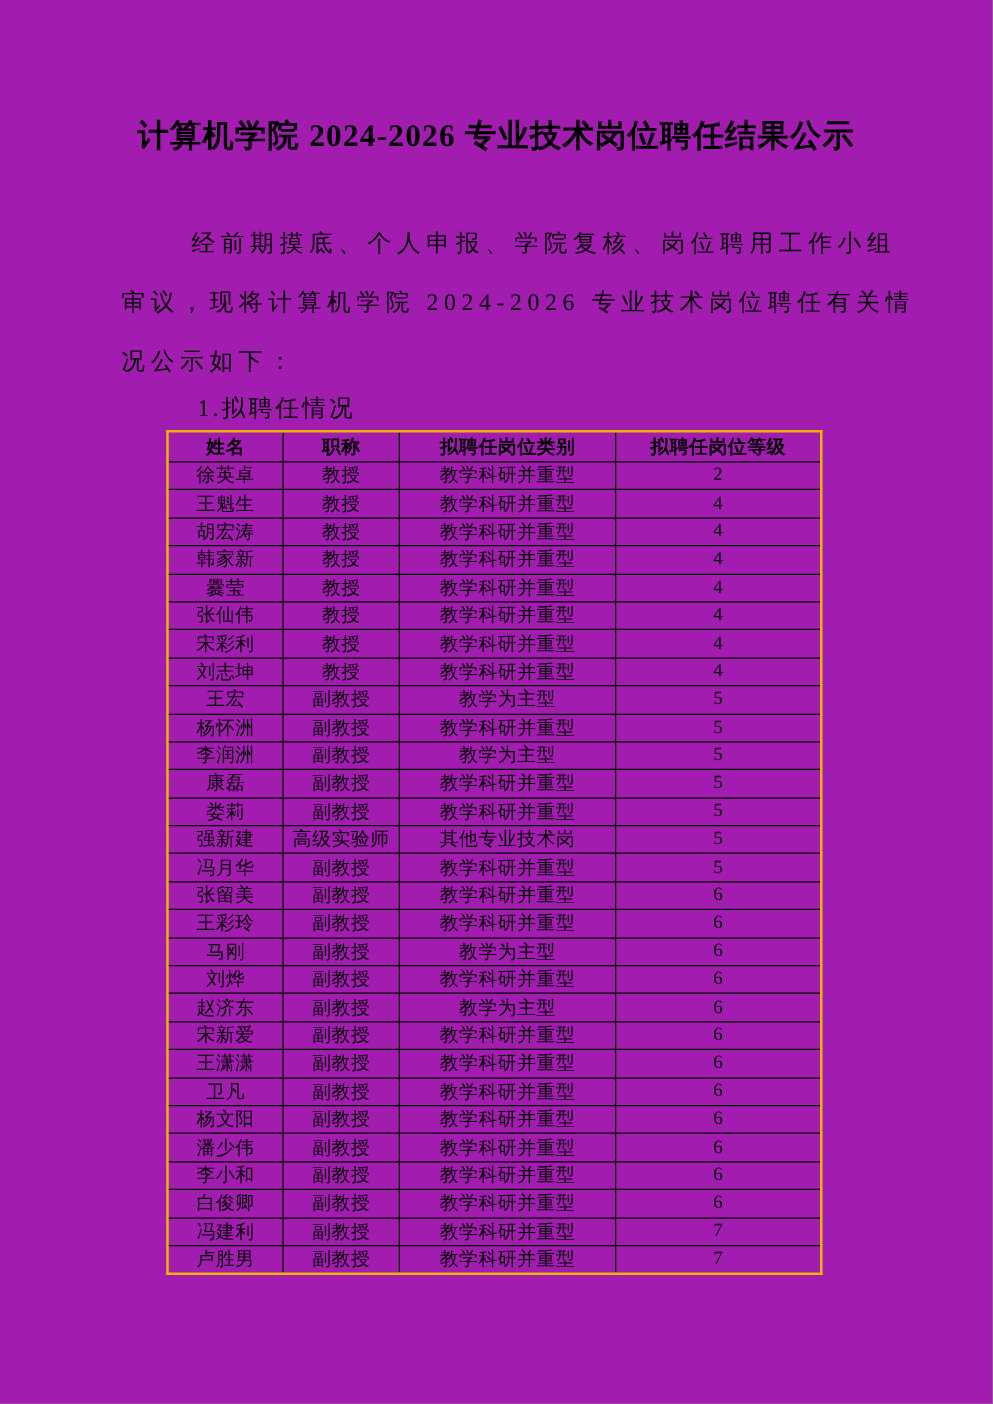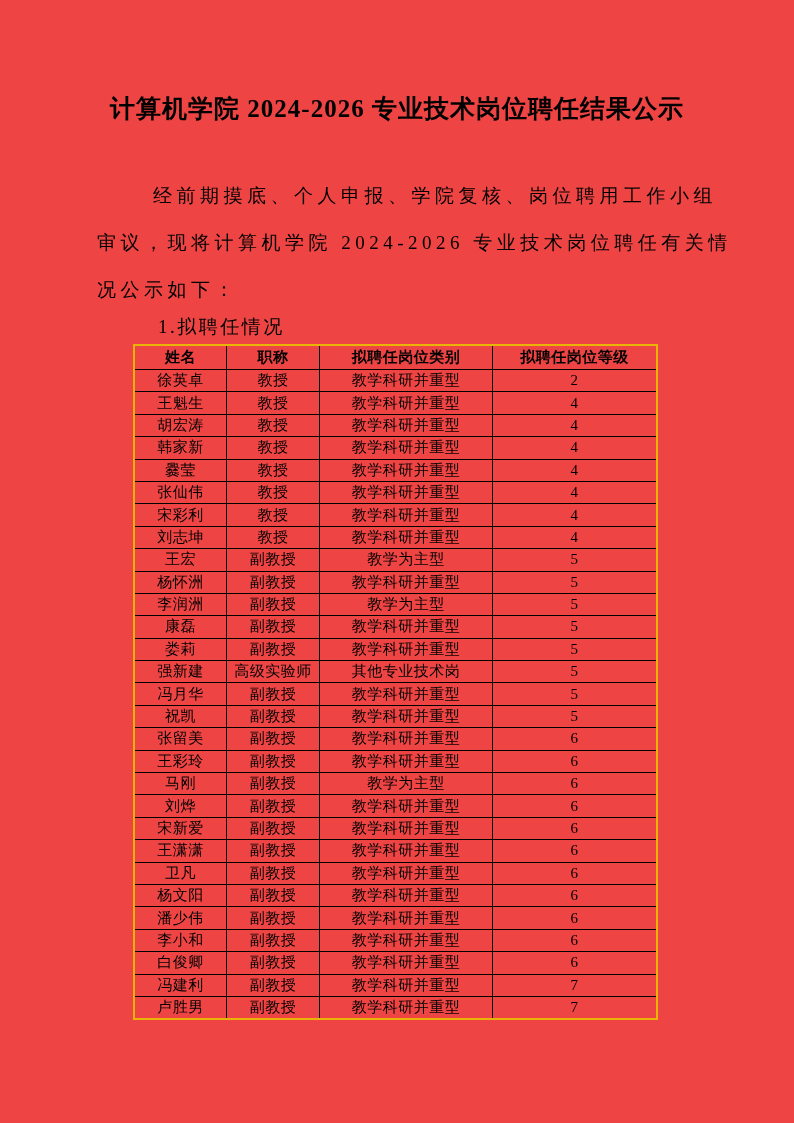--- a/index.html
+++ b/index.html
@@ -5,21 +5,21 @@
   html, body {
     margin: 0;
     padding: 0;
     background: #888;
   }
   .page {
     position: relative;
     width: 794px;
     height: 1123px;
     margin: 0 auto;
-    background: #ef4444;
+    background: #a21caf;
     color: #000000;
     font-family: "Liberation Serif", serif;
     overflow: hidden;
   }
   .doc-title {
     position: absolute;
     top: 92px;
     left: 0;
     width: 794px;
     text-align: center;
@@ -196,26 +196,20 @@
           <td>其他专业技术岗</td>
           <td>5</td>
         </tr>
         <tr>
           <td>冯月华</td>
           <td>副教授</td>
           <td>教学科研并重型</td>
           <td>5</td>
         </tr>
         <tr>
-          <td>祝凯</td>
-          <td>副教授</td>
-          <td>教学科研并重型</td>
-          <td>5</td>
-        </tr>
-        <tr>
           <td>张留美</td>
           <td>副教授</td>
           <td>教学科研并重型</td>
           <td>6</td>
         </tr>
         <tr>
           <td>王彩玲</td>
           <td>副教授</td>
           <td>教学科研并重型</td>
           <td>6</td>
@@ -223,20 +217,26 @@
         <tr>
           <td>马刚</td>
           <td>副教授</td>
           <td>教学为主型</td>
           <td>6</td>
         </tr>
         <tr>
           <td>刘烨</td>
           <td>副教授</td>
           <td>教学科研并重型</td>
+          <td>6</td>
+        </tr>
+        <tr>
+          <td>赵济东</td>
+          <td>副教授</td>
+          <td>教学为主型</td>
           <td>6</td>
         </tr>
         <tr>
           <td>宋新爱</td>
           <td>副教授</td>
           <td>教学科研并重型</td>
           <td>6</td>
         </tr>
         <tr>
           <td>王潇潇</td>

